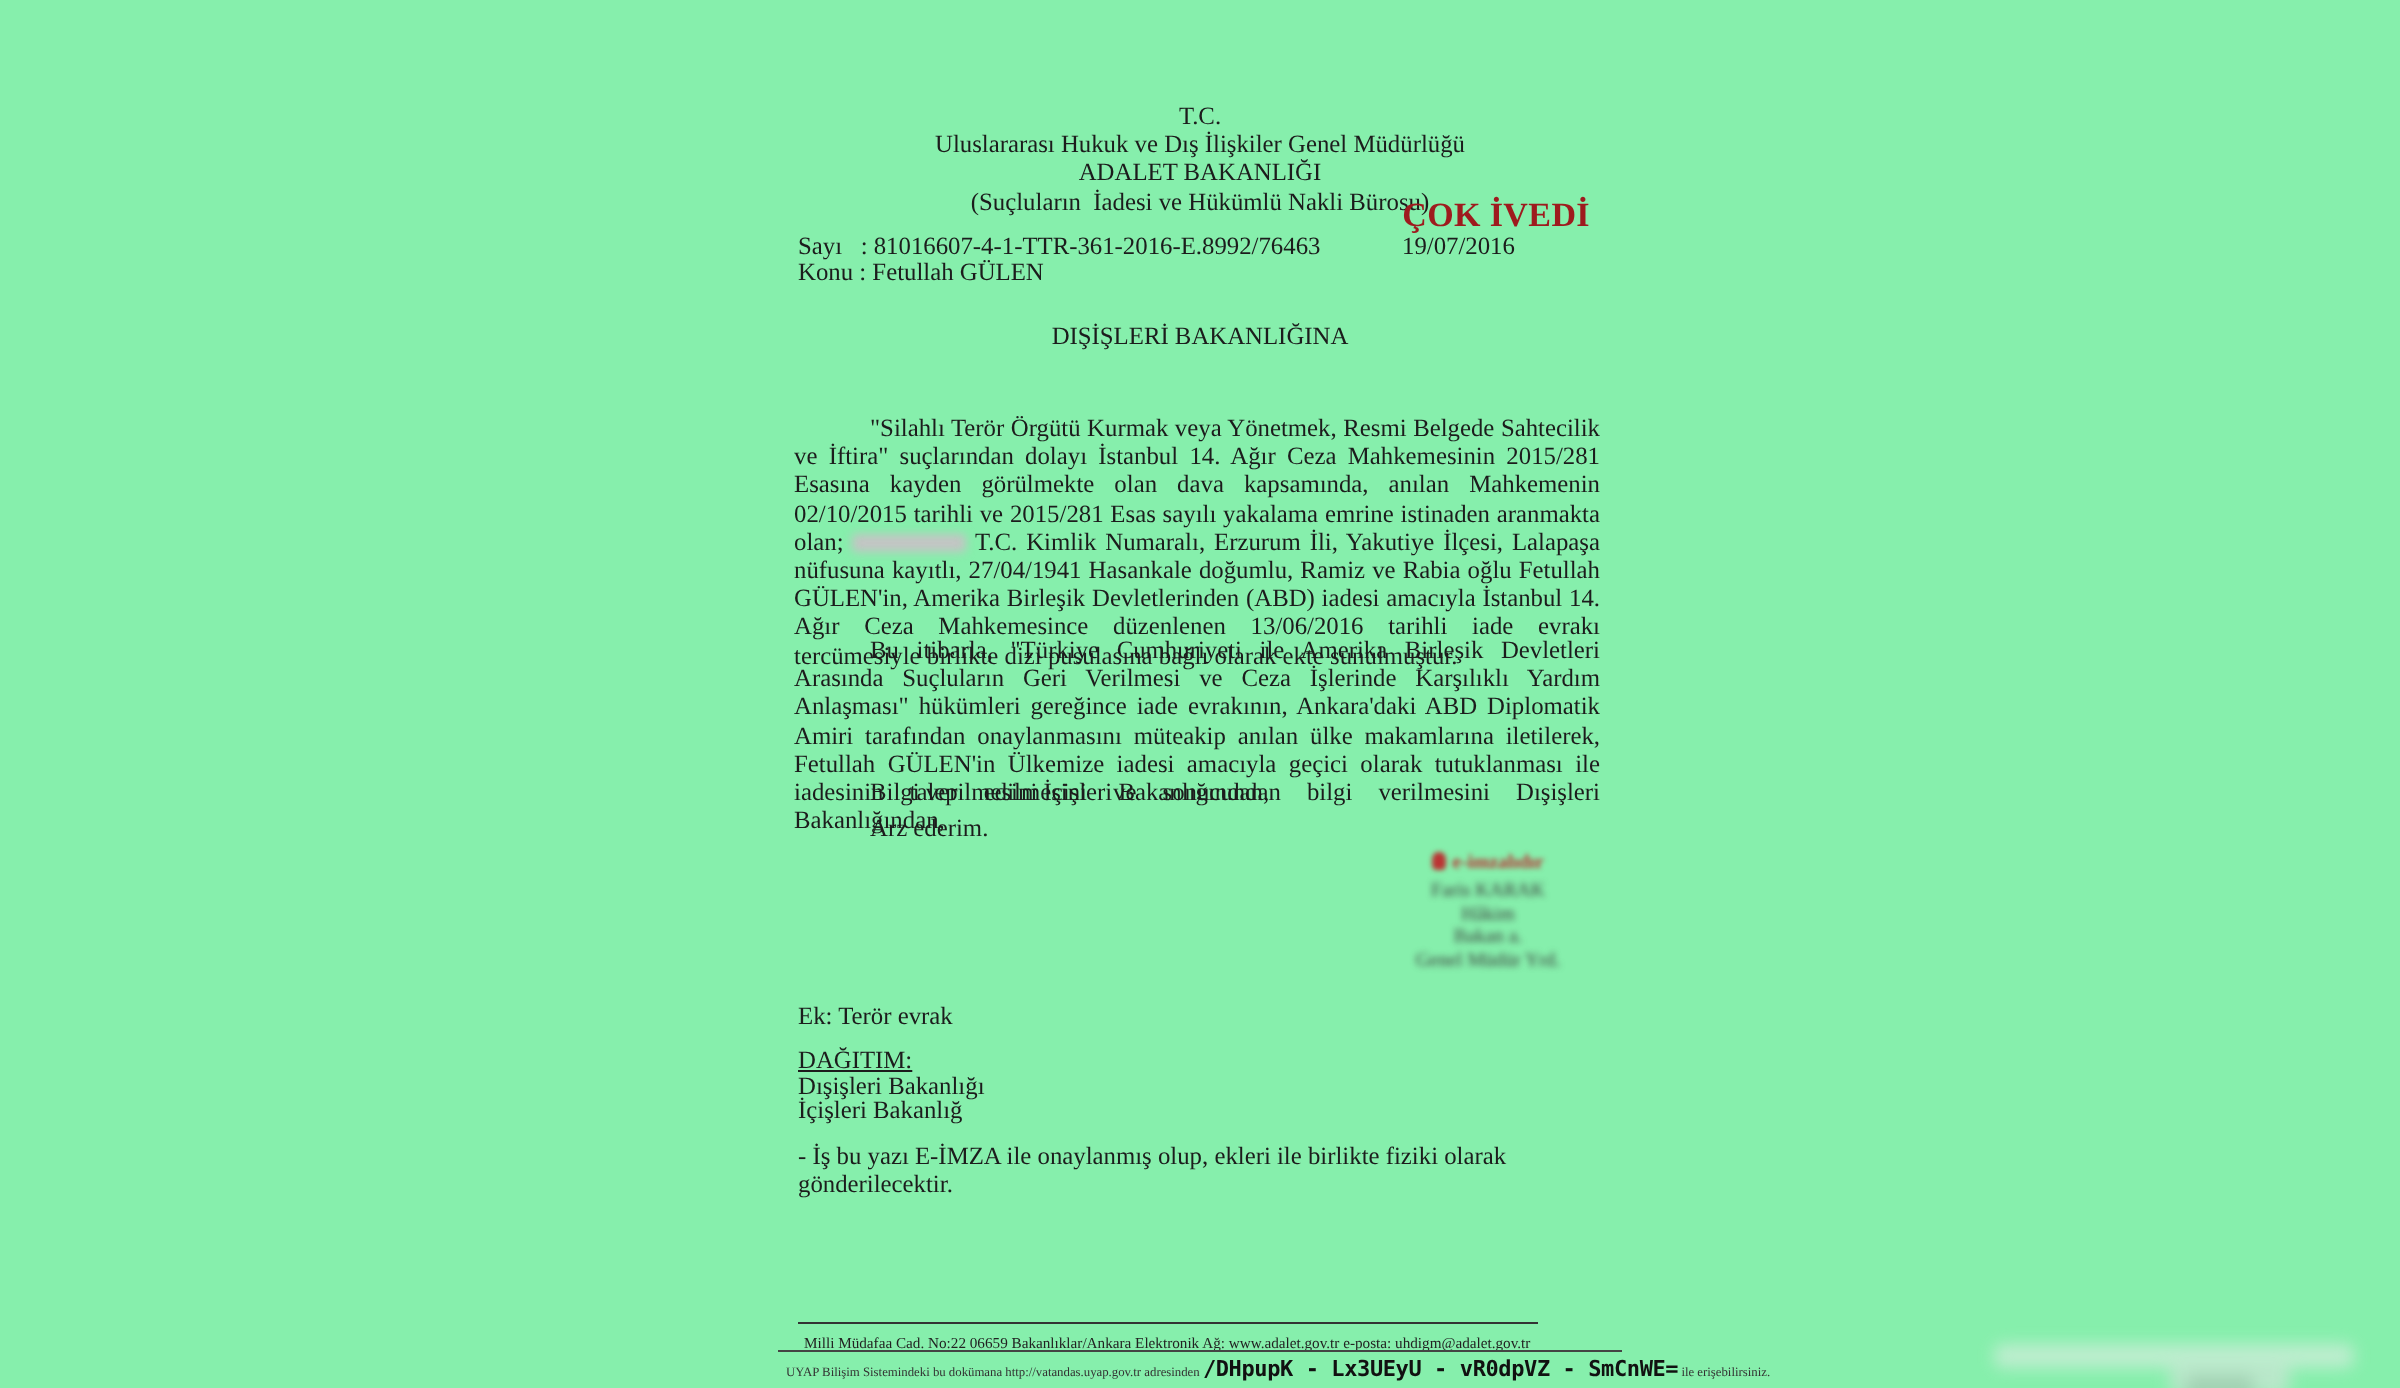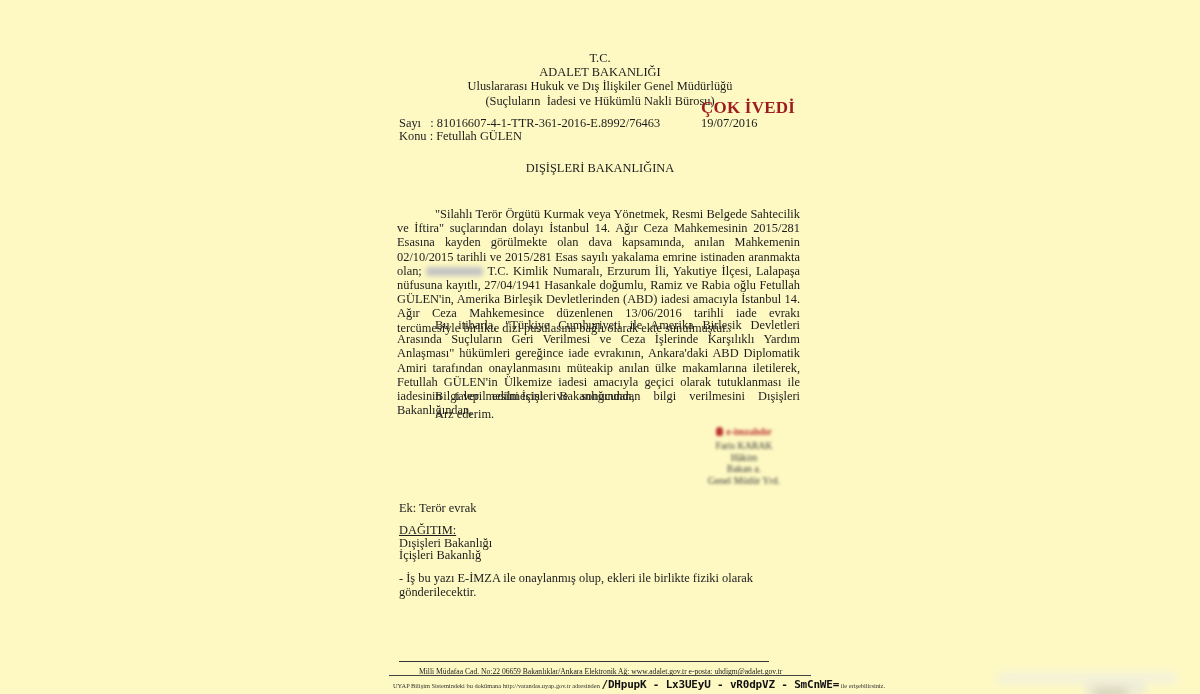--- a/index.html
+++ b/index.html
@@ -1,17 +1,17 @@
 <!DOCTYPE html>
 <html><head>
 <meta charset="utf-8">
 <style>
   html,body{margin:0;padding:0;background:#fff;}
   .page{
-    position:relative;width:1200px;height:694px;background:#fef9c3;overflow:hidden;
+    position:relative;width:1200px;height:694px;background:#86efac;overflow:hidden;
     font-family:"Liberation Serif", serif;color:#1c1c1c;
   }
   .doc{position:absolute;left:397px;top:0;width:406px;font-size:12.4px;line-height:14.2px;}
   .center{text-align:center;}
   .letterhead{position:absolute;top:51px;left:0;width:100%;}
   .letterhead div{white-space:pre;}
   .urgency{
     position:absolute;top:101px;right:8px;
     color:#9e1b1e;font-weight:bold;font-size:17px;letter-spacing:.2px;
   }
@@ -36,21 +36,21 @@
   .stamp .dot{
     display:inline-block;width:7px;height:9px;background:#b33;border-radius:45% 45% 30% 30%;
     margin-right:3px;vertical-align:-1px;
   }
   .sig-lines{filter:blur(1.7px);color:#3a3a3a;margin-top:2px;}
   .ek-line{position:absolute;top:501px;left:2px;}
   .dagitim{position:absolute;top:524px;left:2px;line-height:12.6px;}
   .dagitim .title{text-decoration:underline;}
   .note-line{position:absolute;top:571px;left:2px;}
   .rule1{position:absolute;top:661px;left:2px;width:370px;border-top:1.4px solid #333;}
-  .address{position:absolute;top:665px;left:22px;font-size:7.6px;white-space:nowrap;color:#222;}
+  .address{position:absolute;top:665px;left:5px;font-size:7.6px;white-space:nowrap;color:#222;}
   .rule2{position:absolute;top:675px;left:-8px;width:422px;border-top:1px solid #444;}
   .uyap{position:absolute;top:678px;left:-4px;font-size:6.4px;white-space:nowrap;color:#333;}
   .uyap .code{
     font-family:"DejaVu Sans Mono", monospace;font-size:11px;font-weight:bold;color:#111;
     letter-spacing:-0.2px;
   }
   .watermark{
     position:absolute;right:18px;bottom:-6px;width:185px;height:42px;opacity:.55;
     filter:blur(4px);pointer-events:none;
   }
@@ -60,22 +60,22 @@
   .watermark i.b3{left:96px;top:30px;width:34px;height:12px;background:#b9b9b9;}
 </style>
 </head>
 <body>
 
 <div class="page">
   <div class="doc">
 
     <div class="letterhead center">
       <div>T.C.</div>
+      <div>Uluslararası Hukuk ve Dış İlişkiler Genel Müdürlüğü</div>
       <div>ADALET BAKANLIĞI</div>
-      <div>Uluslararası Hukuk ve Dış İlişkiler Genel Müdürlüğü</div>
       <div>(Suçluların  İadesi ve Hükümlü Nakli Bürosu)</div>
     </div>
 
     <div class="urgency">ÇOK İVEDİ</div>
 
     <div class="sayi-line">Sayı   : 81016607-4-1-TTR-361-2016-E.8992/76463</div>
     <div class="date">19/07/2016</div>
     <div class="konu-line">Konu : Fetullah GÜLEN</div>
 
     <div class="recipient">

